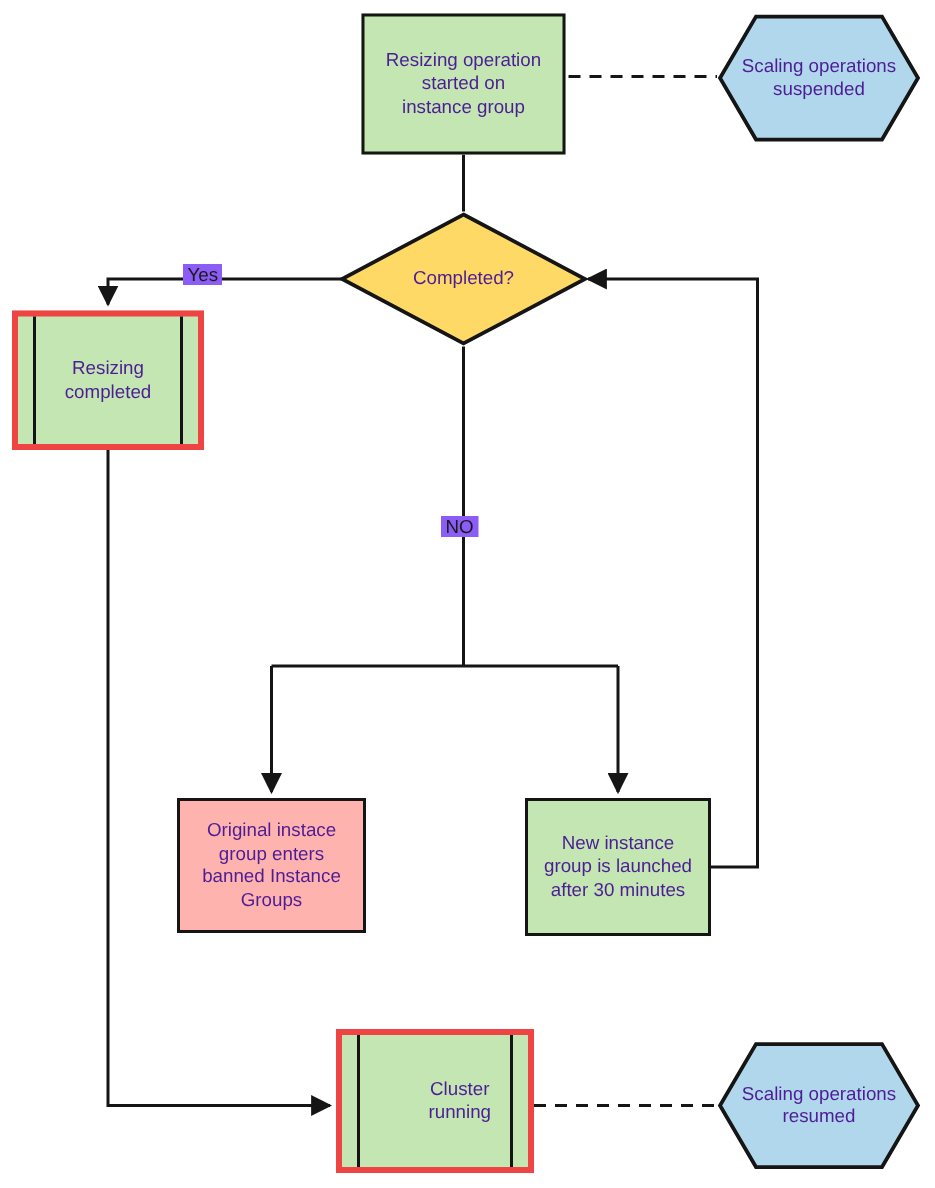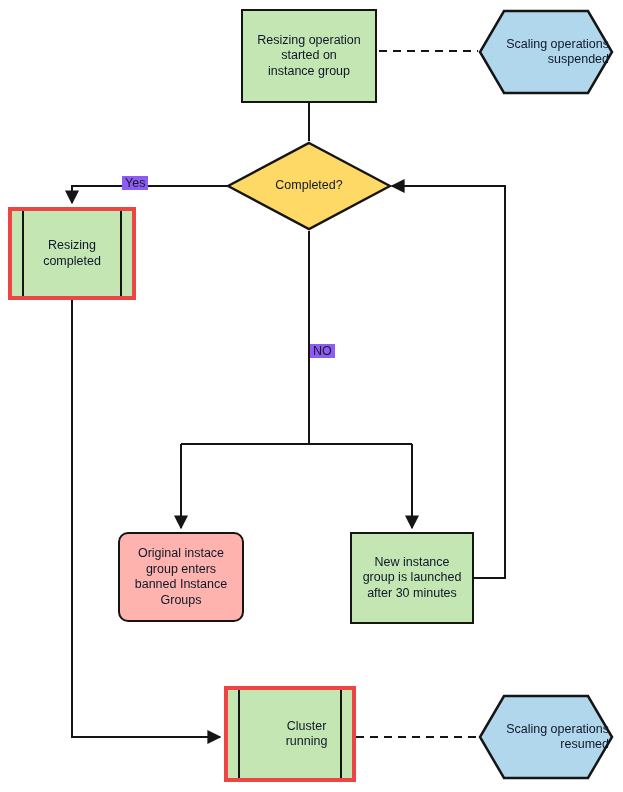--- a/index.html
+++ b/index.html
@@ -24,21 +24,21 @@
     width: 623px;
     height: 792px;
   }
   .node {
     position: absolute;
     box-sizing: border-box;
     display: flex;
     align-items: center;
     justify-content: center;
     text-align: center;
-    color: #0f172a;
+    color: #4c1d95;
     font-size: 12.5px;
     line-height: 15.5px;
     z-index: 2;
   }
   .node .label {
     display: block;
     width: 100%;
     padding: 0 5px;
     white-space: pre-line;
   }
@@ -62,21 +62,21 @@
   
   .shape-hex {
     border: none;
     background: transparent !important;
   }
   .shape-hex svg {
     position: absolute;
     left: 0;
     top: 0;
   }
-  .shape-hex .label { position: relative; z-index: 1; text-align: right; }
+  .shape-hex .label { position: relative; z-index: 1; }
   
   .shape-diamond {
     border: none;
     background: transparent !important;
     justify-content: flex-end;
   }
   .shape-diamond svg {
     position: absolute;
     left: 0;
     top: 0;
@@ -145,21 +145,21 @@
     <span class="label">Completed?</span>
   </div>
 
   <div class="node shape-predef" style="left:8px; top:207px; width:128px; height:93px; background:#c3e6b3;">
     <span class="bar left"></span>
     <span class="bar right"></span>
     <span class="label">Resizing
 completed</span>
   </div>
 
-  <div class="node shape-rect" style="left:118px; top:532px; width:126px; height:90px; background:#ffb3ae;border-radius:10px;">
+  <div class="node shape-rect" style="left:118px; top:532px; width:126px; height:90px; background:#ffb3ae;">
     <span class="label">Original instace
 group enters
 banned Instance
 Groups</span>
   </div>
 
   <div class="node shape-rect" style="left:350px; top:532px; width:124px; height:92px; background:#c3e6b3;">
     <span class="label">New instance
 group is launched
 after 30 minutes</span>
@@ -175,15 +175,15 @@
   <div class="node shape-hex" style="left:478px; top:694px; width:136px; height:86px;">
     <svg width="136" height="86" viewBox="0 0 136 86">
       <polygon points="26,2 110,2 134,43 110,84 26,84 2,43" fill="#b1d7ec" stroke="#151515" stroke-width="2.5"></polygon>
     </svg>
     <span class="label">Scaling operations
 resumed</span>
   </div>
 
   <span class="edge-label" style="left:122px; top:176px;">Yes</span>
 
-  <span class="edge-label" style="left:294px; top:344px;margin-left:16px;">NO</span>
+  <span class="edge-label" style="left:294px; top:344px;">NO</span>
 
 </div>
 
 </body></html>

